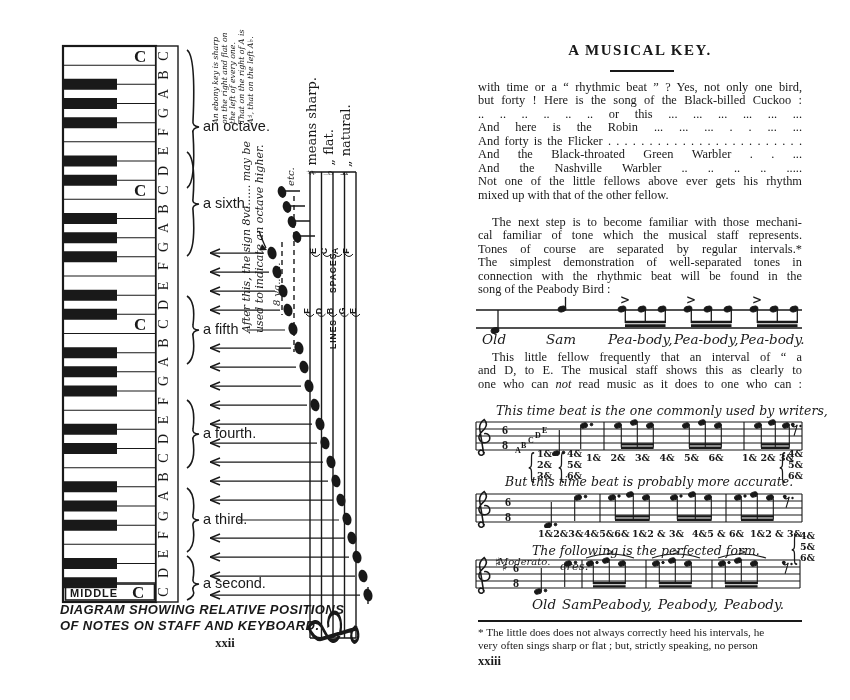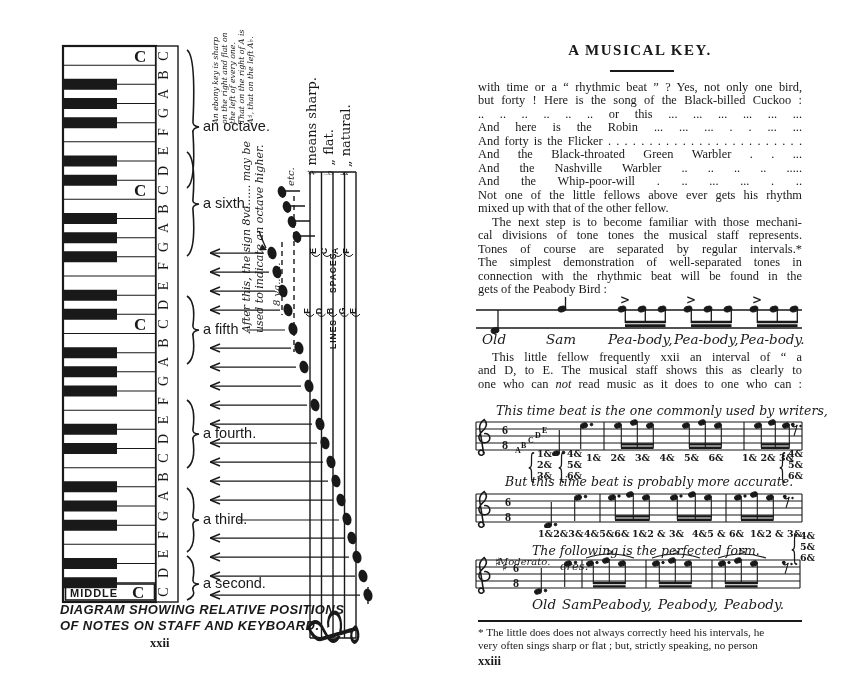--- a/index.html
+++ b/index.html
@@ -33,21 +33,21 @@
   .hand{position:absolute;font:italic 12.5px "DejaVu Serif",serif;white-space:nowrap}
   .lyr{position:absolute;font:italic 13.5px "DejaVu Serif",serif;white-space:nowrap}
   .cnt{position:absolute;font:bold 9.5px "DejaVu Serif",serif;white-space:nowrap}
   .stack{position:absolute;display:flex;align-items:center}
   .stack .br{font:14px "DejaVu Serif",serif;transform:scale(1,2.4);margin-right:1px}
   .stack .rw div{font:bold 9.5px "DejaVu Serif",serif;line-height:10.8px}
   .fnrule{position:absolute;left:18px;top:620px;width:324px;height:1.6px;background:#191919}
   .fn{position:absolute;left:18px;width:324px;font-size:11.2px;line-height:13px}
   .rpnum{position:absolute;left:18px;top:654px;width:324px;text-align:left;
          font:bold 12.5px "Liberation Serif",serif}
-  .lpnum{position:absolute;left:150px;top:636px;width:150px;text-align:left;
+  .lpnum{position:absolute;left:150px;top:636px;width:150px;text-align:center;
          font:bold 12.5px "Liberation Serif",serif}
 </style>
 </head>
 <body>
 
 <svg class="abs" style="left:0;top:0" width="460" height="700" viewBox="0 0 460 700">
   <defs>
     <marker id="ah" markerWidth="12" markerHeight="10" refX="0" refY="5" orient="auto" markerUnits="userSpaceOnUse">
       <path d="M10 1 L0 5 L10 9" fill="none" stroke="#191919" stroke-width="1.6"></path>
     </marker>
@@ -229,32 +229,31 @@
   <div class="rrule"></div>
 
   <div class="pblock" style="top:81px">
     <div class="line">with time or a “ rhythmic beat ” ?  Yes, not only one bird,</div>
     <div class="line">but forty !  Here is the song of the Black-billed Cuckoo :</div>
     <div class="line">.. .. .. .. .. .. or this ... ... ... ... ... ...</div>
     <div class="line">And here is the Robin  ... ... ... . . ... ...</div>
     <div class="line">And forty is the Flicker . . . . . . . . . . . . . . . . . . . . . . . .</div>
     <div class="line">And the Black-throated Green Warbler . . ...</div>
     <div class="line">And the Nashville Warbler .. .. .. .. .....</div>
-    <div class="line">And the Whip-poor-will . ..  ... ...  . ..</div>
     <div class="line">Not one of the little fellows above ever gets his rhythm</div>
     <div class="line nj">mixed up with that of the other fellow.</div>
   </div>
 
   <div class="pblock" style="top:216px">
     <div class="line ind">The next step is to become familiar with those mechani-</div>
-    <div class="line">cal divisions of tone tones the musical staff represents.</div>
+    <div class="line">cal familiar of tone which the musical staff represents.</div>
     <div class="line">Tones of course are separated by regular intervals.*</div>
     <div class="line">The simplest demonstration of well-separated tones in</div>
     <div class="line">connection with the rhythmic beat will be found in the</div>
-    <div class="line nj">gets of the Peabody Bird :</div>
+    <div class="line nj">song of the Peabody Bird :</div>
   </div>
 
   <svg class="abs" style="left:14px;top:296px" width="330" height="46" viewBox="0 0 330 46">
     <path d="M2 14 H328 M2 32 H328" stroke="#191919" stroke-width="1.4" fill="none"></path>
     <g fill="#191919" stroke="#191919">
       <path d="M24 14 V36" stroke-width="1.3" fill="none"></path>
       <ellipse cx="21" cy="34.5" rx="4" ry="2.8" transform="rotate(-20 21 34.5)"></ellipse>
       <ellipse cx="88" cy="13" rx="4" ry="2.8" transform="rotate(-20 88 13)"></ellipse>
       <path d="M91.5 12.5 V1" stroke-width="1.3" fill="none"></path>
     </g>
@@ -279,21 +278,21 @@
     <text x="212" y="8" style="font:bold 12px 'DejaVu Serif',serif">&gt;</text>
     <text x="278" y="8" style="font:bold 12px 'DejaVu Serif',serif">&gt;</text>
   </svg>
   <span class="lyr" style="left:22px;top:331px">Old</span>
   <span class="lyr" style="left:86px;top:331px">Sam</span>
   <span class="lyr" style="left:148px;top:331px">Pea-body,</span>
   <span class="lyr" style="left:214px;top:331px">Pea-body,</span>
   <span class="lyr" style="left:280px;top:331px">Pea-body.</span>
 
   <div class="pblock" style="top:351px">
-    <div class="line ind">This little fellow frequently xxii an interval of “ a</div>
+    <div class="line ind">This little fellow frequently that an interval of “ a</div>
     <div class="line">and D, to E.  The musical staff shows this as clearly to</div>
     <div class="line"><span>one who can </span><i>not</i><span> read music as it does to one who can :</span></div>
   </div>
 
   <div class="hand" style="left:36px;top:403px">This time beat is the one commonly used by writers,</div>
 
   <svg class="abs" style="left:14px;top:416px" width="330" height="40" viewBox="0 0 330 40">
     <path d="M2 6 H328 M2 13 H328 M2 20 H328 M2 27 H328 M2 34 H328 M2 6 V34 M130 6 V34 M270 6 V34 M328 6 V34" stroke="#191919" stroke-width="1.1" fill="none"></path>
     <use href="#clef" transform="translate(3 -2) scale(0.92)"></use>
     <text x="31" y="18" text-anchor="middle" style="font:bold 12px 'Liberation Serif',serif">6</text>

